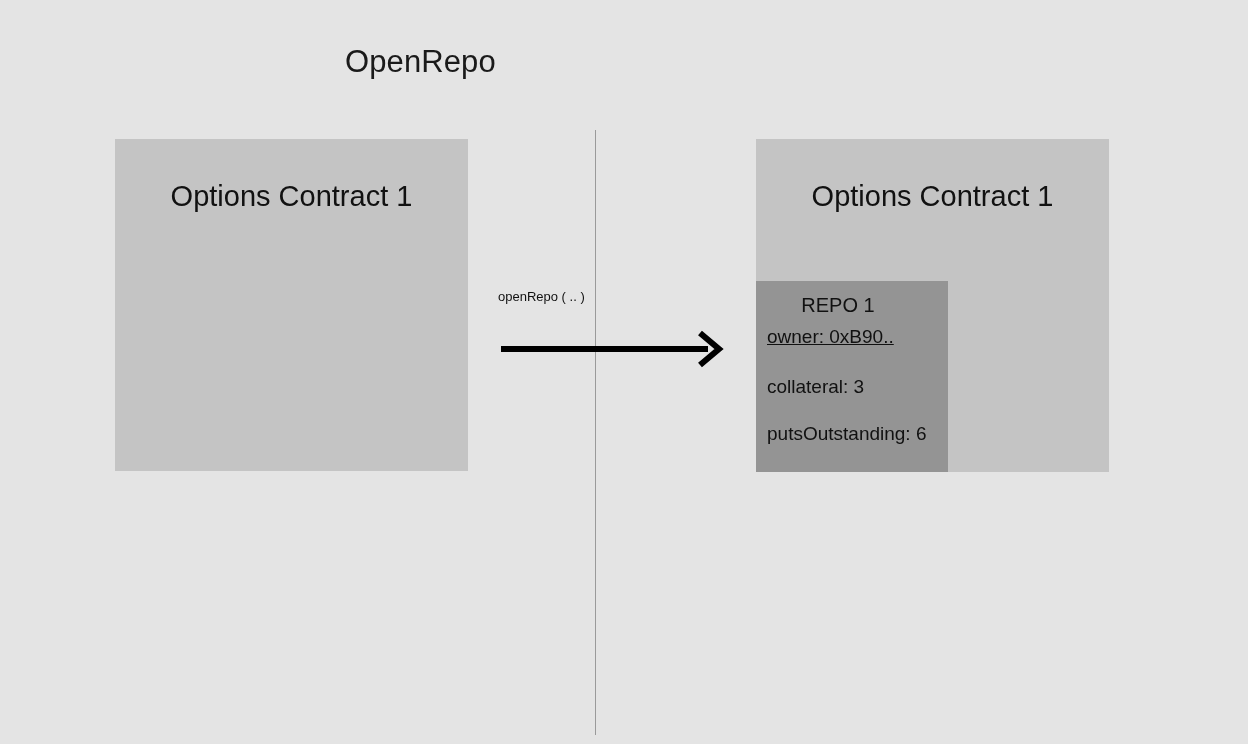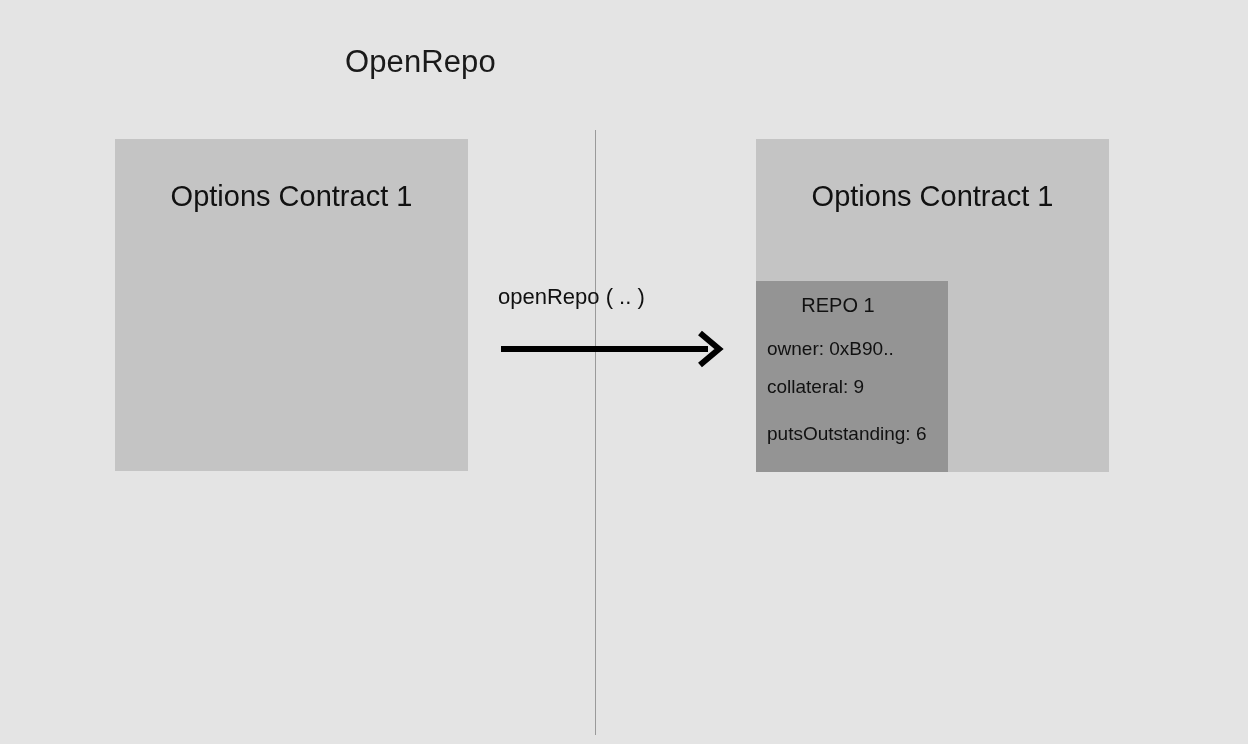--- a/index.html
+++ b/index.html
@@ -97,30 +97,30 @@
     box-sizing: border-box;
   }
   .repo-field {
     position: absolute;
     left: 11px;
     font-size: 19px;
     line-height: 23px;
     color: #111111;
     white-space: nowrap;
   }
-  .repo-field.f0 { top: 56px; }
+  .repo-field.f0 { top: 44px; text-decoration: underline; }
   .repo-field.f1 { top: 94px; }
   .repo-field.f2 { top: 141px; }
 
   
   .arrow-label {
     position: absolute;
     left: 498px;
     top: 285px;
-    font-size: 22px;
+    font-size: 13px;
     line-height: 23px;
     color: #111111;
     white-space: nowrap;
   }
   .arrow-label .line2 {
     display: block;
   }
   .arrow-svg {
     position: absolute;
     left: 498px;
@@ -148,18 +148,18 @@
     <line x1="3" y1="19" x2="210" y2="19" stroke="#000000" stroke-width="6" stroke-linecap="butt"></line>
     <polyline points="202,3 221,19 202,35" fill="none" stroke="#000000" stroke-width="6" stroke-linejoin="miter" stroke-linecap="butt"></polyline>
   </svg>
 
   <div class="contract-box right">
     <div class="contract-title">Options Contract 1</div>
 
     <div class="repo-box">
       <div class="repo-title">REPO 1</div>
       <div class="repo-field f0">owner: 0xB90..</div>
-      <div class="repo-field f1">collateral: 9</div>
+      <div class="repo-field f1">collateral: 3</div>
       <div class="repo-field f2">putsOutstanding: 6</div>
     </div>
   </div>
 
 </div>
 
 </body></html>

